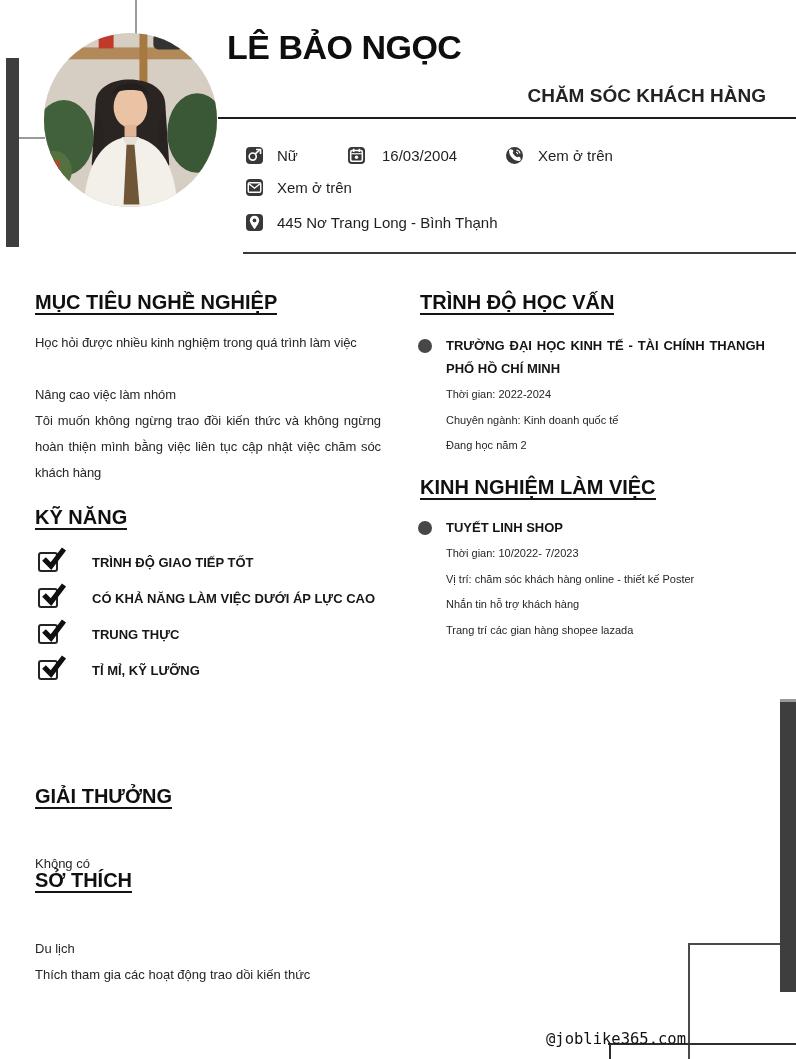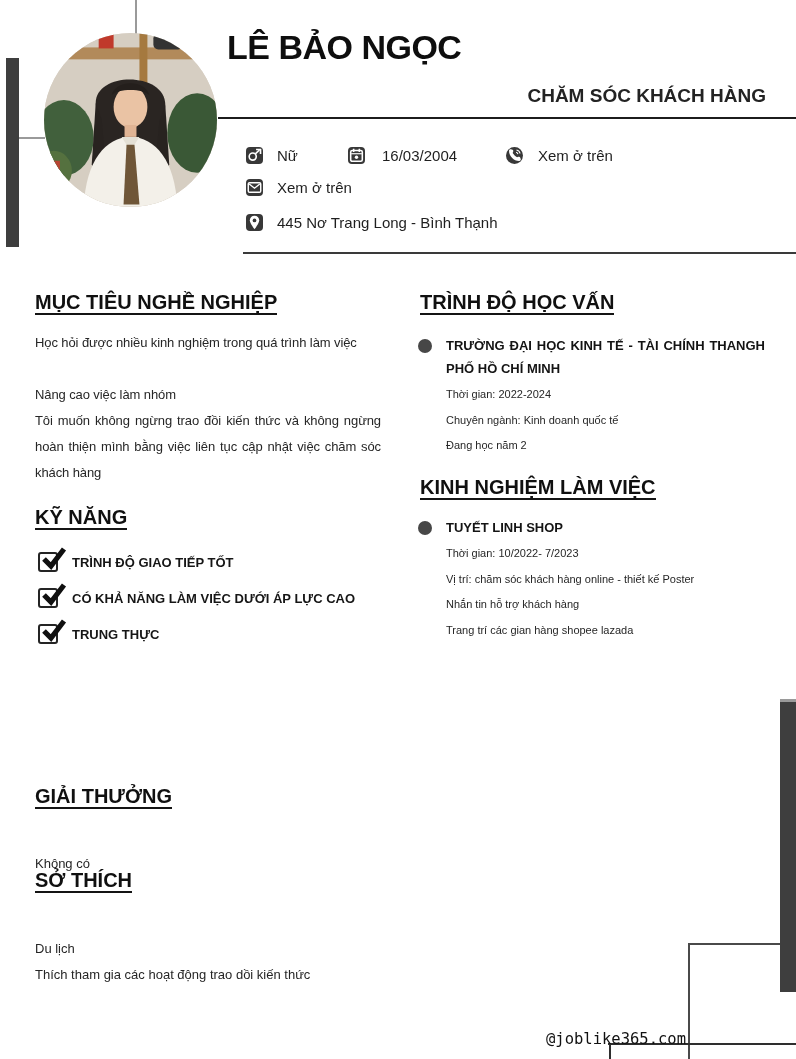--- a/index.html
+++ b/index.html
@@ -25,21 +25,21 @@
   .c-icon svg{display:block;width:17px;height:17px;}
   .c-label{font-size:15px;color:#1f1f1f;line-height:17px;white-space:nowrap;}
 
   
   .heading{font-size:20px;font-weight:bold;color:#101010;line-height:22px;display:inline-block;
            border-bottom:2px solid #141414;padding-bottom:0;white-space:nowrap;}
   .para{width:346px;font-size:13px;line-height:26px;text-align:justify;color:#262626;letter-spacing:-0.1px;}
   .plain{font-size:13px;line-height:26px;color:#262626;margin-top:24px;}
 
   .skill-list{left:38px;display:flex;flex-direction:column;}
-  .skill{display:flex;align-items:center;height:20px;margin-bottom:16px;}
+  .skill{display:flex;align-items:center;height:20px;margin-bottom:16px;gap:20px;}
   .cbox{position:relative;width:20px;height:20px;border:2.4px solid #242424;border-radius:3px;box-sizing:border-box;flex:none;}
   .cbox svg{position:absolute;left:1px;top:-8px;}
   .skill-label{margin-left:14px;font-size:13px;font-weight:bold;color:#161616;white-space:nowrap;}
 
   .entry{width:322px;}
   .entry-title{width:319px;font-size:13px;font-weight:bold;color:#141414;line-height:23px;text-align:justify;}
   .entry-lines{width:340px;font-size:11px;line-height:25.5px;color:#262626;margin-top:2px;}
   .bullet{position:absolute;left:-28px;top:5px;width:14px;height:14px;border-radius:50%;background:#474747;}
 
   .watermark{left:546px;top:1030px;font-family:"DejaVu Sans Mono",monospace;font-size:15.5px;color:#111;white-space:nowrap;}
@@ -157,20 +157,28 @@
       <span class="skill-label">CÓ KHẢ NĂNG LÀM VIỆC DƯỚI ÁP LỰC CAO</span>
     </div>
     <div class="skill">
       <span class="cbox">
           <svg width="26" height="24" viewBox="0 0 26 24">
             <path d="M3 13 L10 20 L23 3" fill="none" stroke="#101010" stroke-width="5.2"></path>
           </svg>
         </span>
       <span class="skill-label">TRUNG THỰC</span>
     </div>
+    <div class="skill">
+      <span class="cbox">
+          <svg width="26" height="24" viewBox="0 0 26 24">
+            <path d="M3 13 L10 20 L23 3" fill="none" stroke="#101010" stroke-width="5.2"></path>
+          </svg>
+        </span>
+      <span class="skill-label">TỈ MỈ, KỸ LƯỠNG</span>
+    </div>
   </div>
 
   <div class="abs heading" style="left:35px;top:785px;">GIẢI THƯỞNG</div>
   <div class="abs plain" style="left:35px;top:827px;">Không có</div>
 
   <div class="abs heading" style="left:35px;top:869px;">SỞ THÍCH</div>
   <div class="abs plain" style="left:35px;top:912px;">Du lịch</div>
   <div class="abs plain" style="left:35px;top:938px;">Thích tham gia các hoạt động trao dồi kiến thức</div>
 
   <div class="abs heading" style="left:420px;top:291px;">TRÌNH ĐỘ HỌC VẤN</div>

